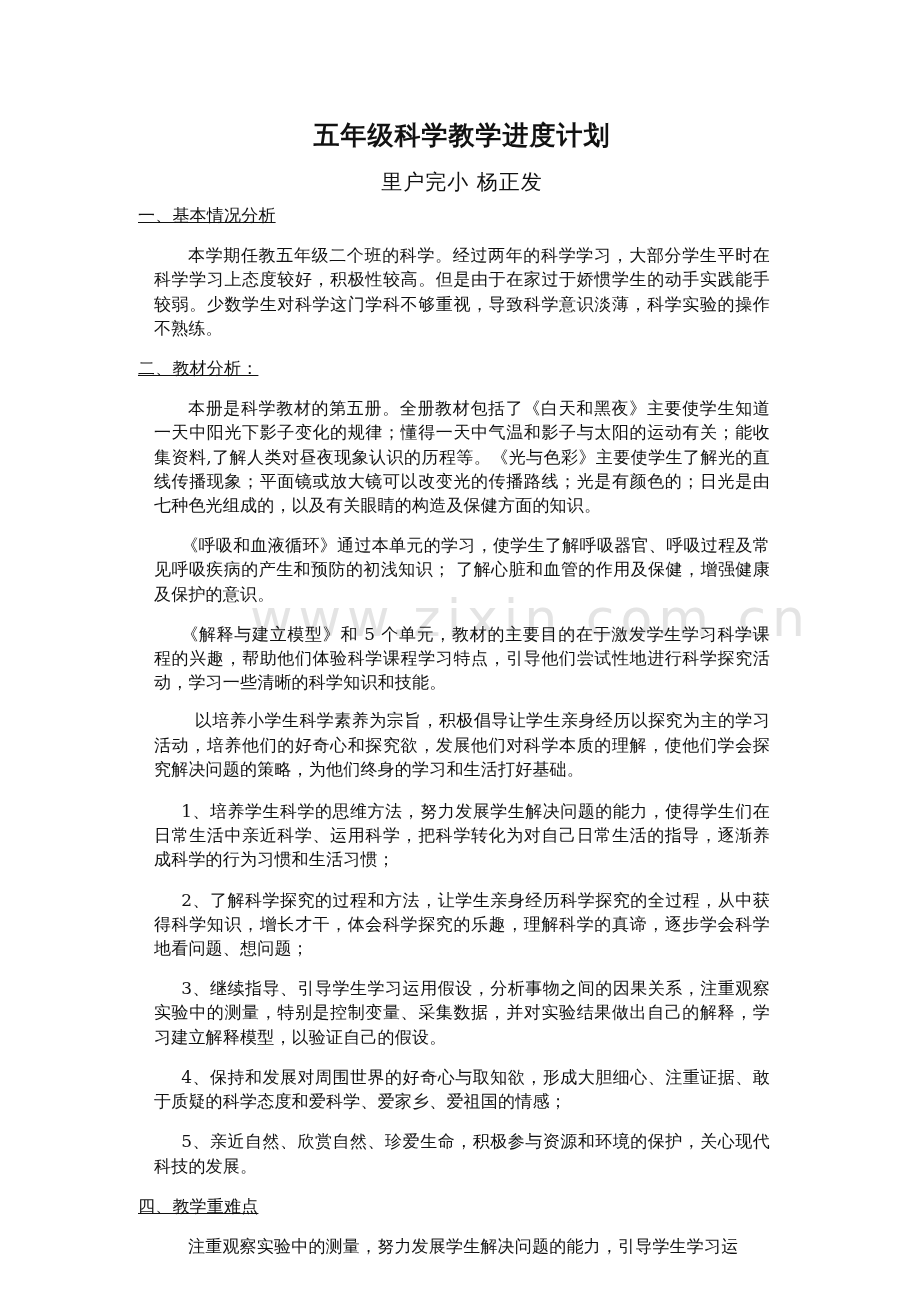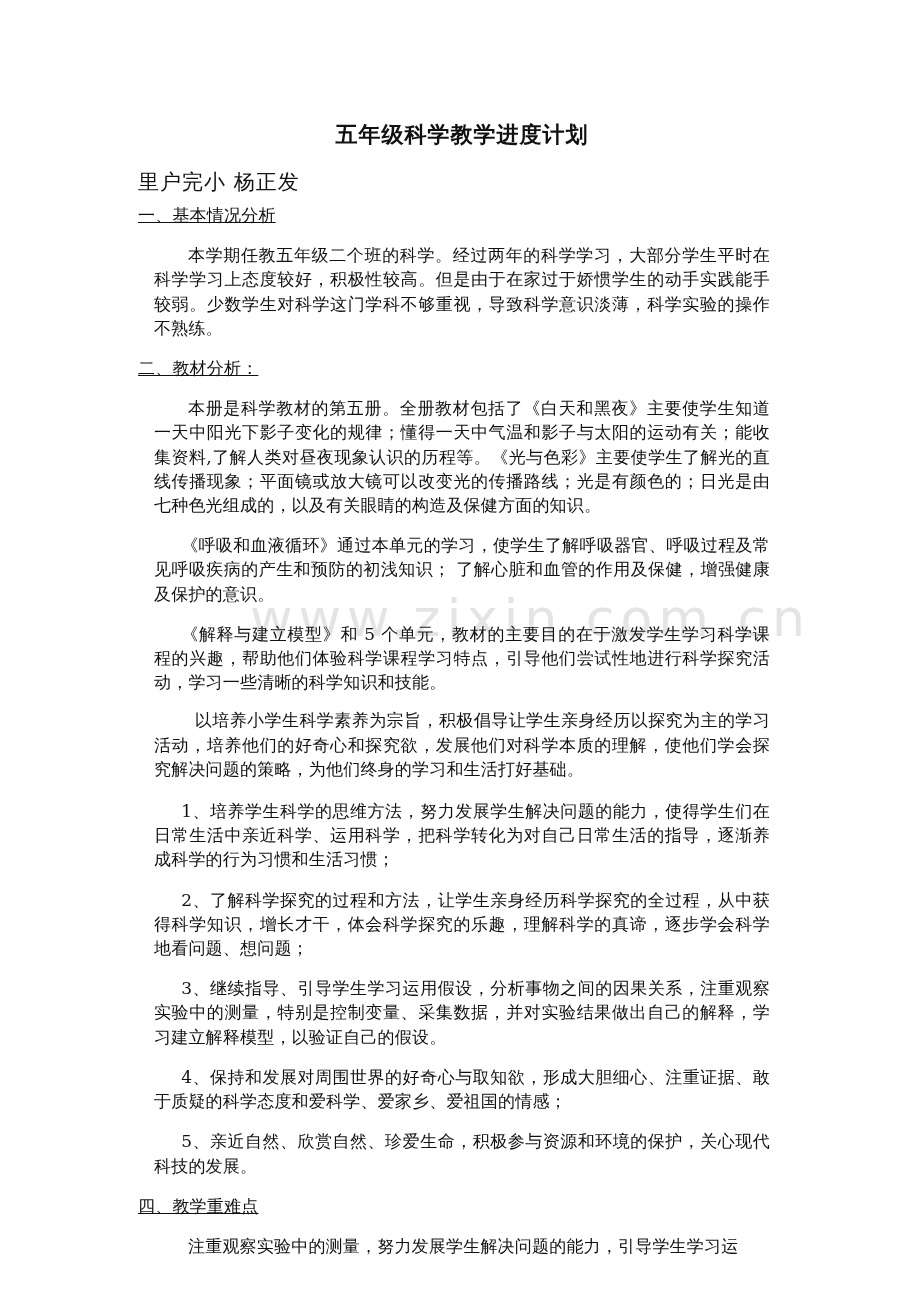--- a/index.html
+++ b/index.html
@@ -13,26 +13,27 @@
     font-family: "DejaVu Serif", "Liberation Serif", serif;
     color: #111111;
     font-size: 17px;
     line-height: 24.2px;
     letter-spacing: 0.2px;
   }
   .title {
     text-align: center;
     font-family: "DejaVu Sans", "Liberation Sans", sans-serif;
     font-weight: bold;
-    font-size: 22px;
+    font-size: 26px;
     line-height: 30px;
     margin: 2px 0 17px 0;
     letter-spacing: 1px;
   }
   .author {
+    text-align: center;
     font-size: 21px;
     line-height: 30px;
     margin: 0 0 6px 0;
     letter-spacing: 1px;
   }
   .heading { margin: 0; text-decoration: underline; }
   .heading.indent1 { padding-left: 7px; }
   .para { margin: 16px; text-align: justify; text-indent: 2em; }
   .para.ind-big { text-indent: 2.4em; font-family: Liberation Mono, monospace; }
   .para.ind-small { text-indent: 1.6em; }

